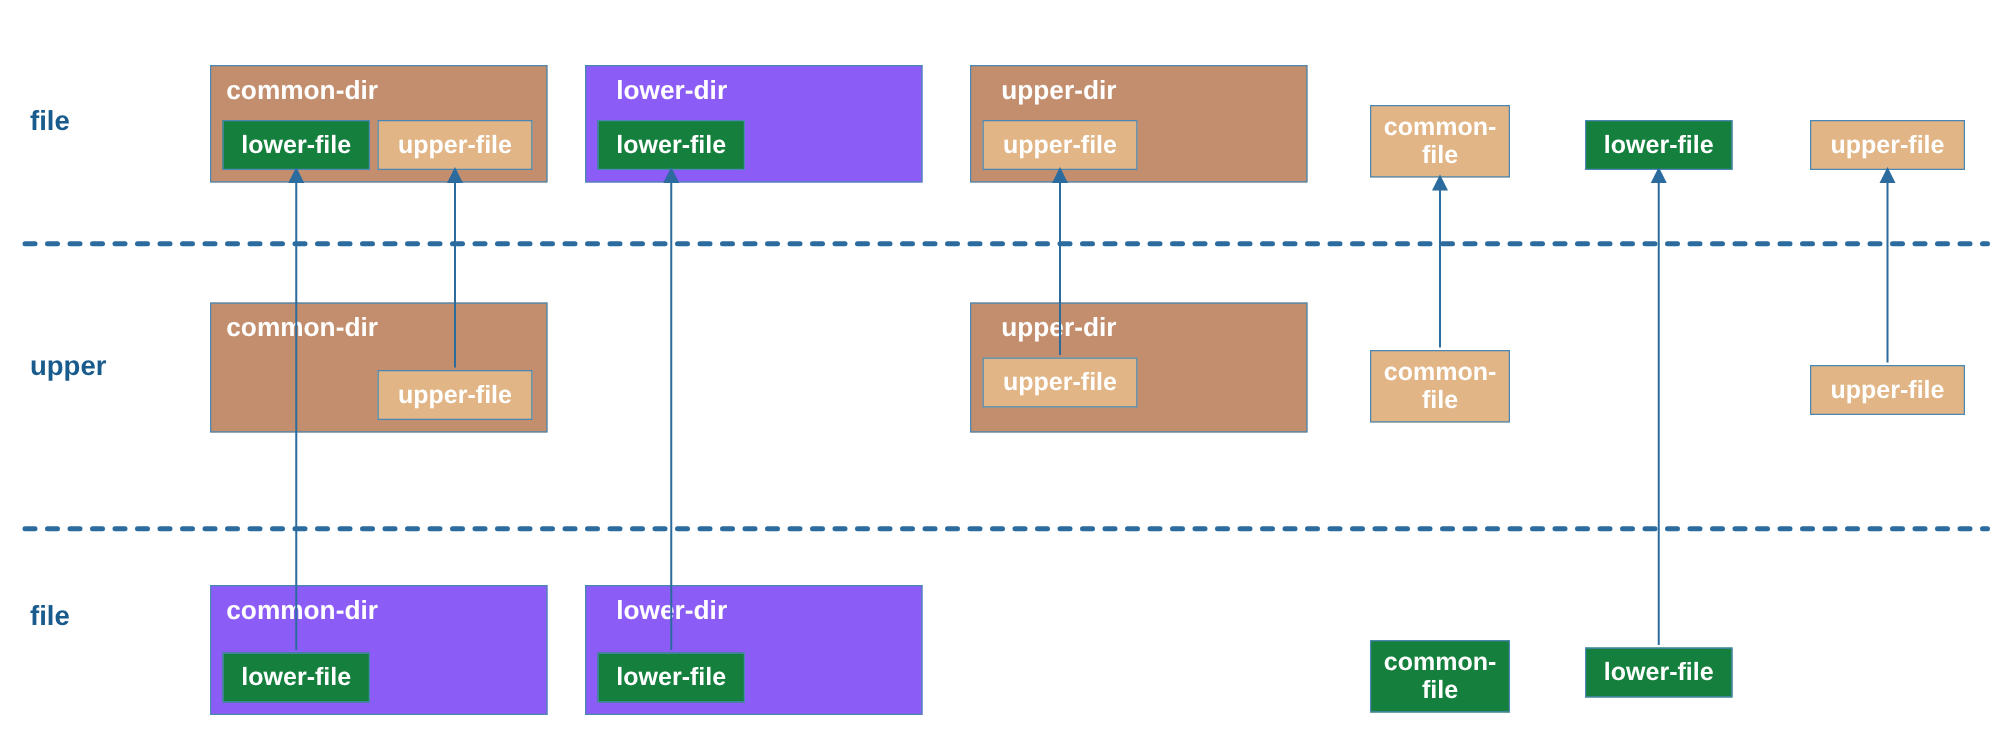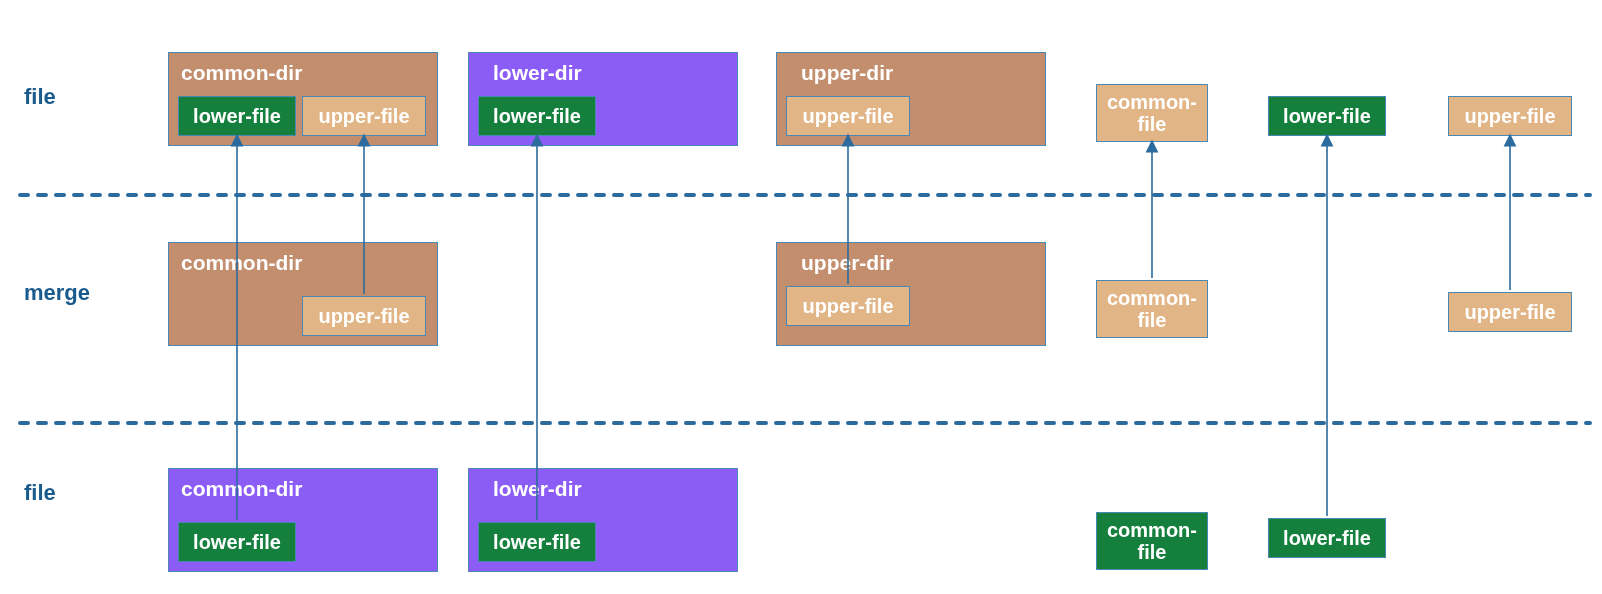--- a/index.html
+++ b/index.html
@@ -61,21 +61,21 @@
 <body>
 
 <div class="canvas">
 
   <svg class="dashes">
     <line x1="20" y1="195" x2="1590" y2="195" stroke="#2b6b9e" stroke-width="4" stroke-dasharray="8 10" stroke-linecap="round"></line>
     <line x1="20" y1="423" x2="1590" y2="423" stroke="#2b6b9e" stroke-width="4" stroke-dasharray="8 10" stroke-linecap="round"></line>
   </svg>
 
   <div class="row-label" style="left:24px; top:84px;">file</div>
-  <div class="row-label" style="left:24px; top:280px;">merge</div>
+  <div class="row-label" style="left:24px; top:280px;">upper</div>
   <div class="row-label" style="left:24px; top:480px;">file</div>
 
   <div class="dir-box dir-brown" style="left:168px; top:52px; width:270px; height:94px;">
     <div class="dir-title">common-dir</div>
   </div>
   <div class="file-box file-light-green" style="left:178px; top:96px; width:118px; height:40px;">lower-file</div>
   <div class="file-box file-tan" style="left:302px; top:96px; width:124px; height:40px;">upper-file</div>
 
   <div class="dir-box dir-green" style="left:468px; top:52px; width:270px; height:94px;">
     <div class="dir-title" style="margin-left:14px;">lower-dir</div>

